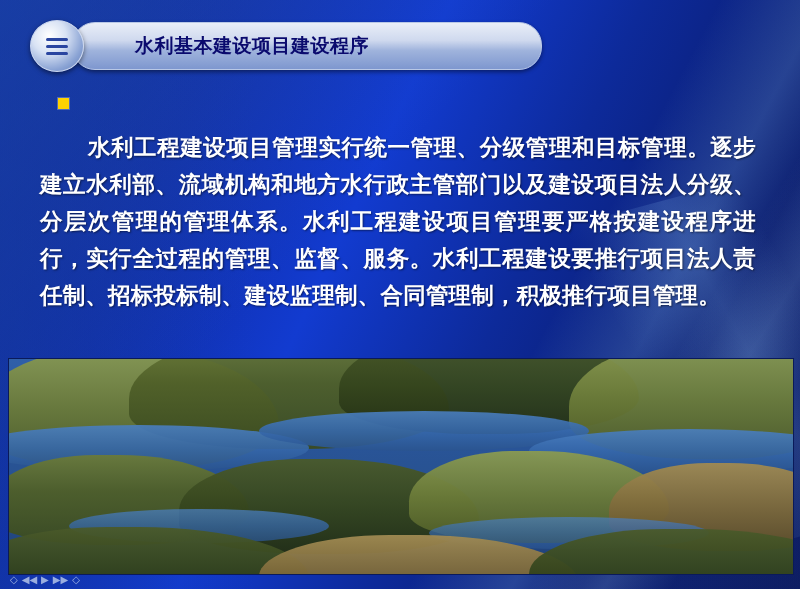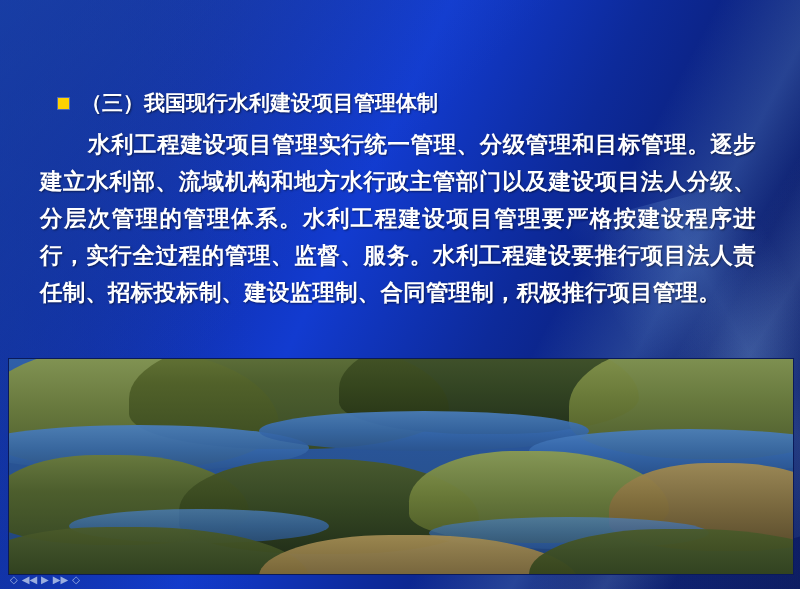--- a/index.html
+++ b/index.html
@@ -133,21 +133,21 @@
   }
   .heading-text {
     font-family: "Liberation Sans", sans-serif;
     font-size: 21px;
     font-weight: bold;
     color: #ffffff;
     line-height: 30px;
     text-shadow: 1px 1px 2px rgba(0,0,0,0.55);
   }
   .para {
-    margin-top: 8px;
+    margin-top: 20px;
     font-family: "Liberation Sans", sans-serif;
     font-size: 22.5px;
     font-weight: bold;
     color: #ffffff;
     line-height: 37px;
     text-indent: 48px;
     text-align: justify;
     text-shadow: 1px 1px 2px rgba(0,0,0,0.5);
     letter-spacing: 0.2px;
     width: 716px;
@@ -226,25 +226,36 @@
 </head>
 <body>
 
 <div class="slide">
 
   <div class="streak streak-c"></div>
   <div class="streak streak-a"></div>
   <div class="streak streak-b"></div>
   <div class="streak streak-d"></div>
 
+  <div class="title-bar">
+    <div class="title-plate">
+      <div class="title-plate-inner">
+        <span class="title-text">水利基本建设项目建设程序</span>
+      </div>
+    </div>
+    <div class="title-badge">
+      <span class="badge-line"></span>
+      <span class="badge-line"></span>
+      <span class="badge-line"></span>
+    </div>
+  </div>
 
   <div class="content">
     <div class="bullet-row">
       <span class="bullet-square"></span>
-      <span class="heading-text">（三）我国现行水利建设项目管理体制</span>
     </div>
     <div class="para">水利工程建设项目管理实行统一管理、分级管理和目标管理。逐步建立水利部、流域机构和地方水行政主管部门以及建设项目法人分级、分层次管理的管理体系。水利工程建设项目管理要严格按建设程序进行，实行全过程的管理、监督、服务。水利工程建设要推行项目法人责任制、招标投标制、建设监理制、合同管理制，积极推行项目管理。</div>
   </div>
 
   <div class="photo">
     <div class="photo-water"></div>
 
     <div class="ridge light" style="left:-30px; top:-10px; width:300px; height:120px;"></div>
     <div class="ridge" style="left:120px; top:-20px; width:320px; height:110px;"></div>
     <div class="ridge dark" style="left:330px; top:-25px; width:300px; height:100px;"></div>

